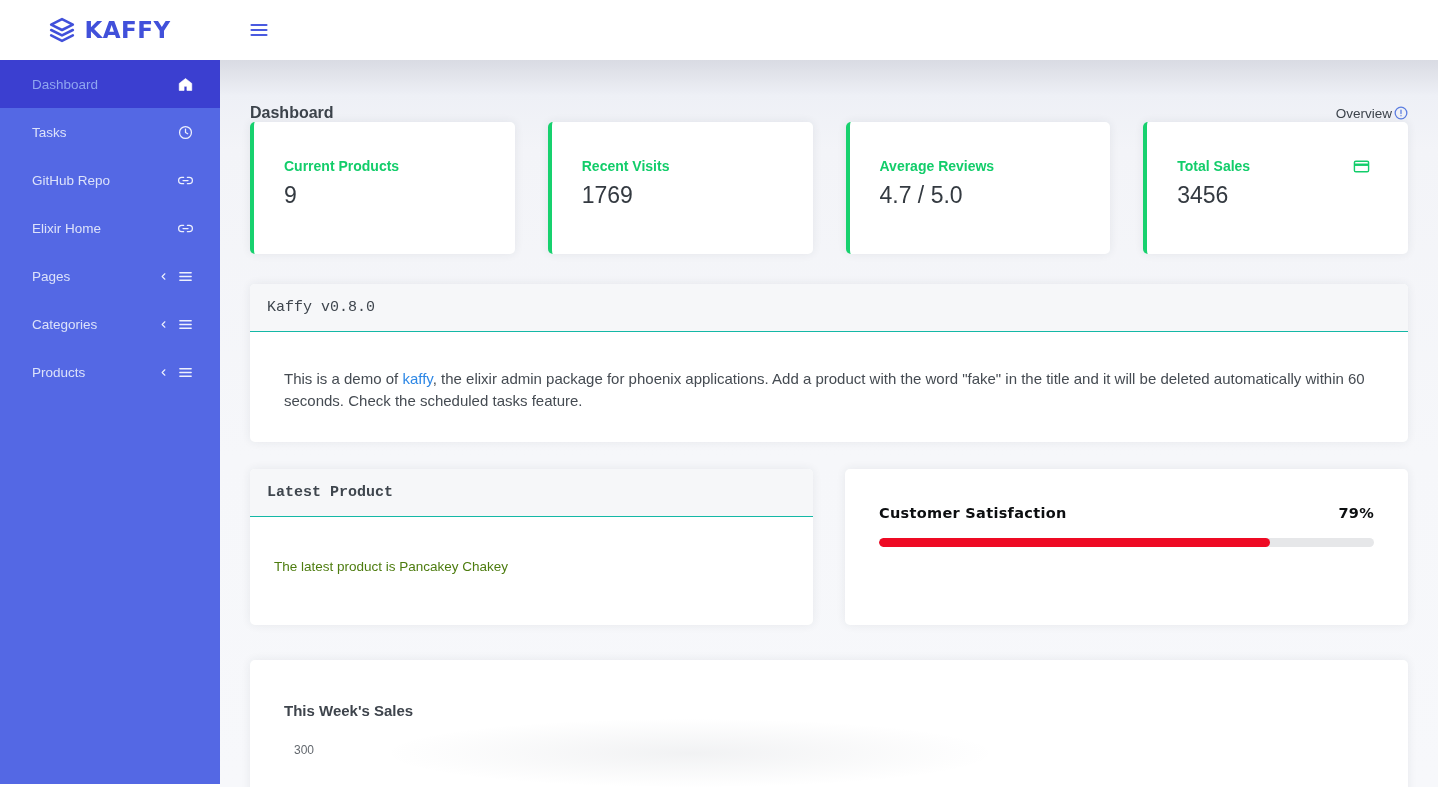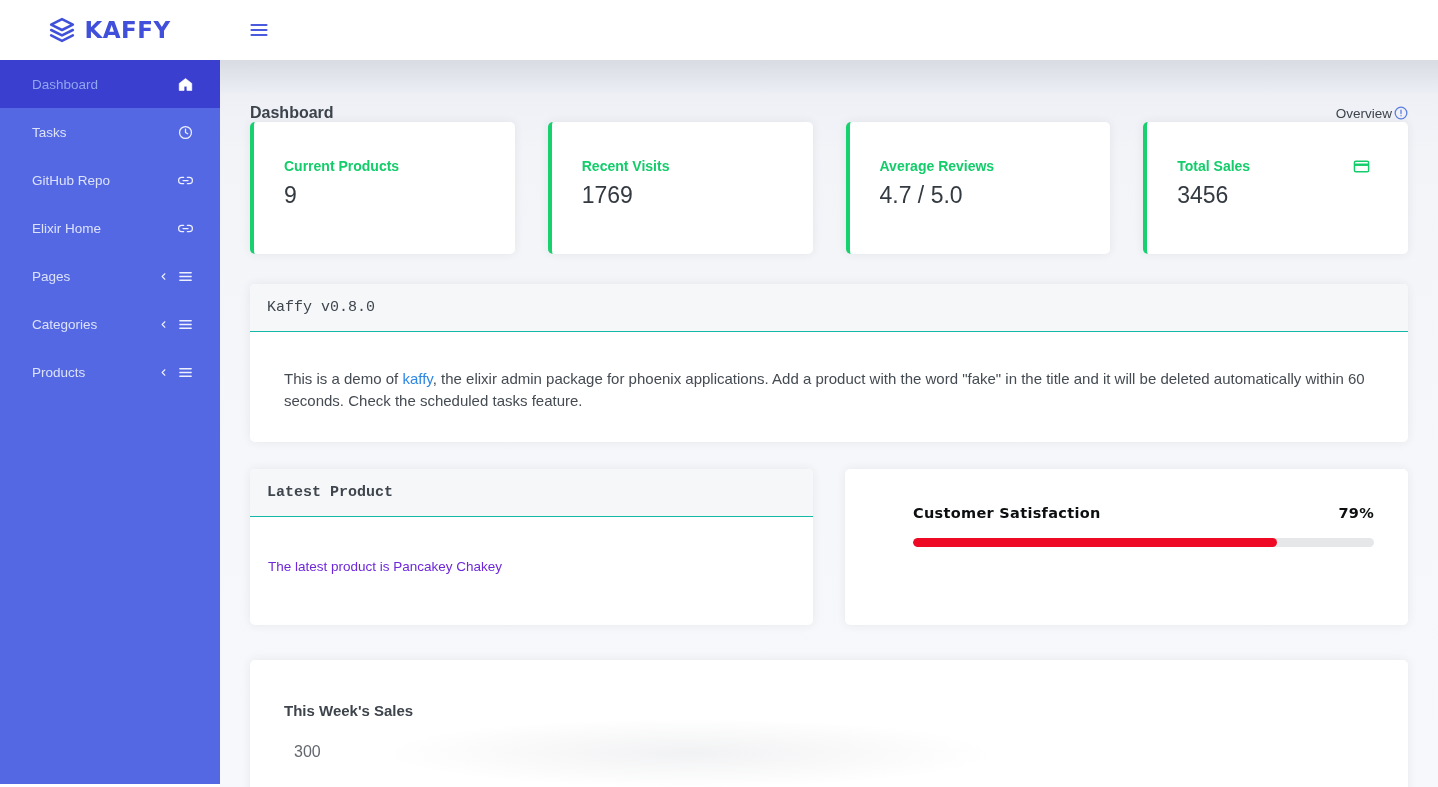--- a/index.html
+++ b/index.html
@@ -87,37 +87,37 @@
   
   .info-card { margin-top: 30px; }
   .info-card .card-body {
     padding: 36px 34px 30px 34px; font-size: 15px; color: #454b52; line-height: 1.45;
   }
   .link { color: #2d87e5; text-decoration: none; cursor: pointer; }
 
   
   .two-col { display: flex; gap: 32px; margin-top: 27px; }
   .two-col .card { flex: 1; height: 156px; }
-  .simple-body { padding: 42px 18px; font-size: 13.5px; color: #6d28d9; }
+  .simple-body { padding: 42px 24px; font-size: 13.5px; color: #4d7c0f; }
 
   .metric-row {
     display: flex; justify-content: space-between; align-items: baseline;
     font-family: "DejaVu Sans", sans-serif;
     font-size: 14.5px; font-weight: 800; color: #0c0e10; letter-spacing: 0.3px;
   }
-  .metric-body { padding: 36px 34px; margin-left: 34px; }
+  .metric-body { padding: 36px 34px; }
   .progress-track {
     margin-top: 17px; height: 9px; border-radius: 5px; background: #e6e7e9; overflow: hidden;
   }
   .progress-fill { height: 100%; border-radius: 5px; background: #ee0a24; width: 0; }
 
   
   .sales-card { margin-top: 35px; height: 160px; position: relative; padding: 42px 34px; overflow: hidden; }
   .sales-title { font-size: 15px; font-weight: 700; color: #3e444c; }
-  .axis-tick { position: absolute; top: 83px; left: 44px; font-size: 16px; color: #63686e; }
+  .axis-tick { position: absolute; top: 83px; left: 44px; font-size: 12px; color: #63686e; }
   .sales-card::after {
     content: ""; position: absolute; left: 130px; top: 58px; width: 620px; height: 70px;
     background: radial-gradient(ellipse at center, rgba(60,70,90,0.07), transparent 70%);
     pointer-events: none;
   }
 </style>
 </head>
 <body>
 
 <header class="topbar">

